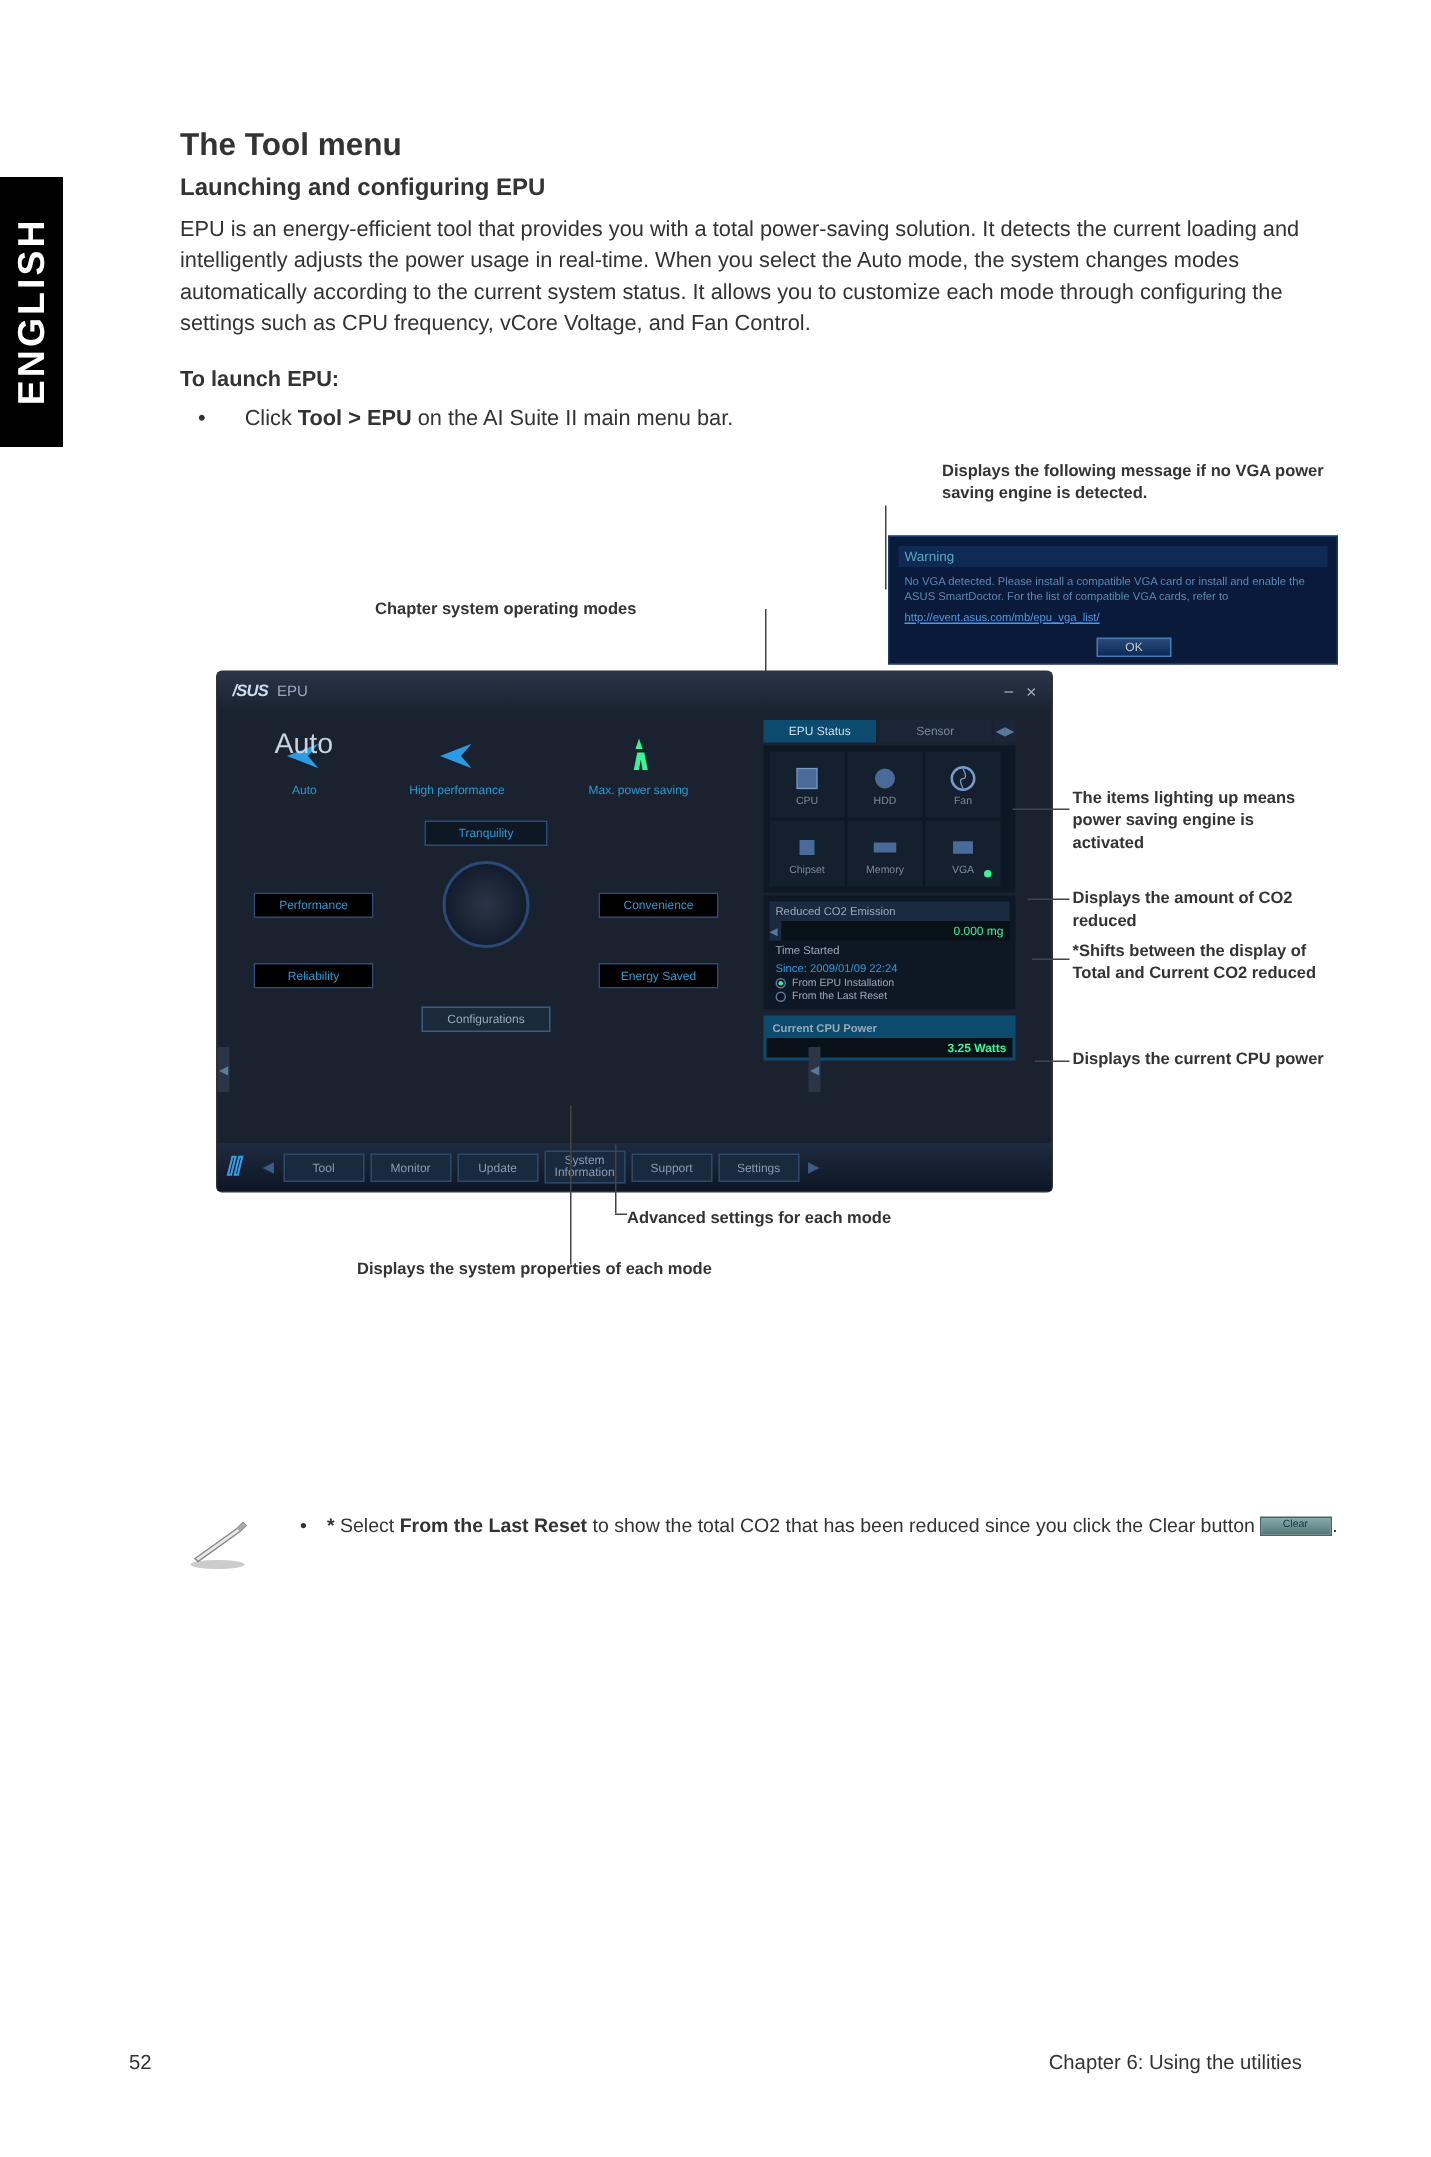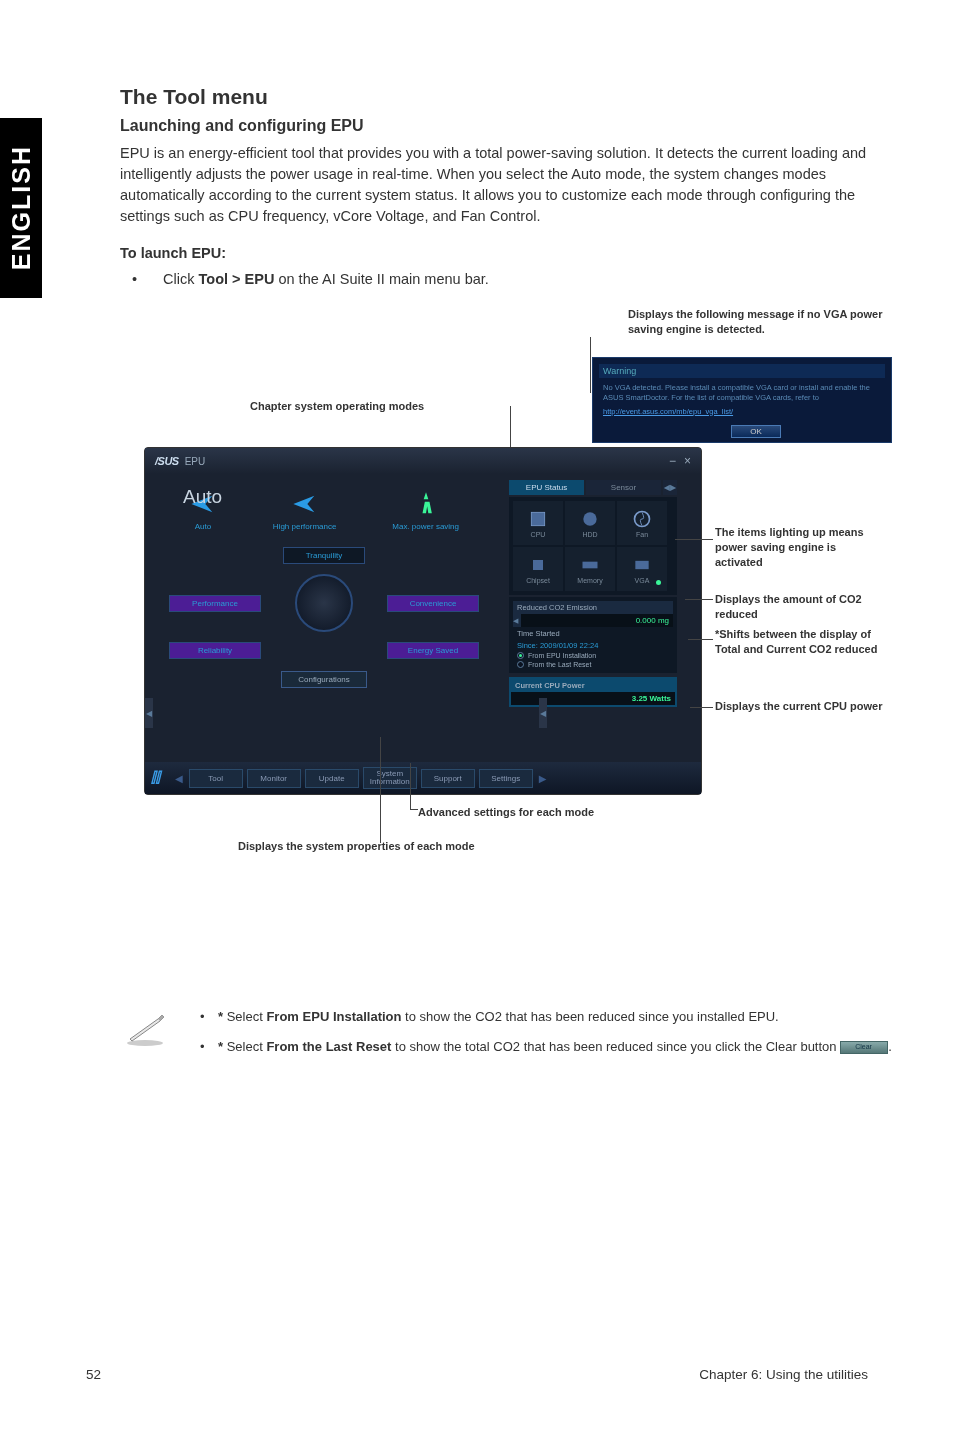--- a/index.html
+++ b/index.html
@@ -45,21 +45,21 @@
   .epu-right { width: 180px; padding: 6px; }
   .modes-row { display: flex; justify-content: space-around; align-items: end; margin-top: 6px; }
   .mode-item { display: flex; flex-direction: column; align-items: center; gap: 4px; }
   .mode-icon { width: 28px; height: 28px; }
   .mode-lbl { font-size: 8px; color: #2a9bd5; }
   .auto-big { position: absolute; left: 38px; top: 12px; font-size: 19px; color: #c8d4e0; }
   .tranq { display: flex; justify-content: center; margin-top: 16px; }
   .tranq-lbl { font-size: 8px; color: #2a9bd5; background: #0e1825; border: 1px solid #2a4a7a; padding: 3px 22px; }
   .knob-area { display: flex; justify-content: space-between; align-items: center; margin-top: 10px; padding: 0 8px; }
   .knob { width: 58px; height: 58px; border-radius: 50%; background: radial-gradient(#2a3548,#0a1220); border: 2px solid #2a4a7a; }
-  .side-lbl { font-size: 8px; color: #2a9bd5; background: #4c1d95; border: 1px solid #2a4a7a; padding: 3px 10px; width: 92px; text-align: center; }
+  .side-lbl { font-size: 8px; color: #2a9bd5; background: #000000; border: 1px solid #2a4a7a; padding: 3px 10px; width: 80px; text-align: center; }
   .row2 { display: flex; justify-content: space-between; margin-top: 10px; padding: 0 8px; }
   .config-row { display: flex; justify-content: center; margin-top: 12px; }
   .config-btn { font-size: 8px; color: #9ab; background: #1a2a3a; border: 1px solid #3a5a8a; padding: 3px 16px; }
   
   .tabs { display: flex; gap: 2px; margin-bottom: 2px; }
   .tab { flex: 1; background: #0c4a6e; color: #cde; font-size: 8px; text-align: center; padding: 3px 0; }
   .tab.inactive { background: #1a2538; color: #7a8a9a; }
   .nav-arr { width: 14px; background: #1a2538; color: #5a7a9a; font-size: 8px; display: flex; align-items: center; justify-content: center; }
   .status-grid { display: flex; flex-wrap: wrap; gap: 2px; margin-top: 2px; background: #0e1825; padding: 4px; }
   .status-cell { width: 50px; height: 44px; background: #15202e; display: flex; flex-direction: column; align-items: center; justify-content: center; gap: 2px; }
@@ -291,23 +291,20 @@
     </div>
 
     <div class="note">
       <svg class="note-icon" viewBox="0 0 50 40">
         <ellipse cx="25" cy="36" rx="18" ry="3" fill="#ccc"></ellipse>
         <path d="M10 32 L38 12 L42 8 L44 10 L40 14 L12 34 Z" fill="#e8e8e8" stroke="#888"></path>
         <path d="M38 12 L42 8 L44 10 L40 14 Z" fill="#aaa"></path>
       </svg>
       <ul class="note-list">
         <li>
-          <span class="bold">*</span><span> Select </span><span class="bold">From EPU Installation</span><span> to show the CO2 that has been reduced since you installed EPU.</span>
-        </li>
-        <li>
           <span class="bold">*</span><span> Select </span><span class="bold">From the Last Reset</span><span> to show the total CO2 that has been reduced since you click the Clear button </span><span class="clear-btn-img"></span><span>.</span>
         </li>
       </ul>
     </div>
   </div>
 </div>
 
 <div class="footer">
   <span>52</span>
   <span>Chapter 6: Using the utilities</span>

